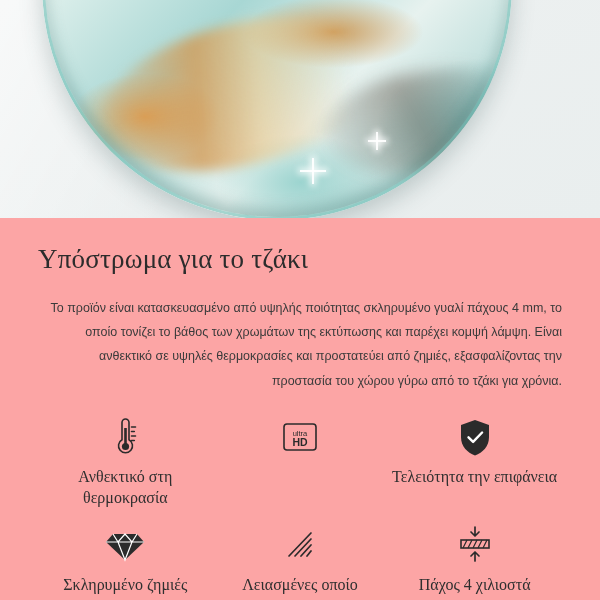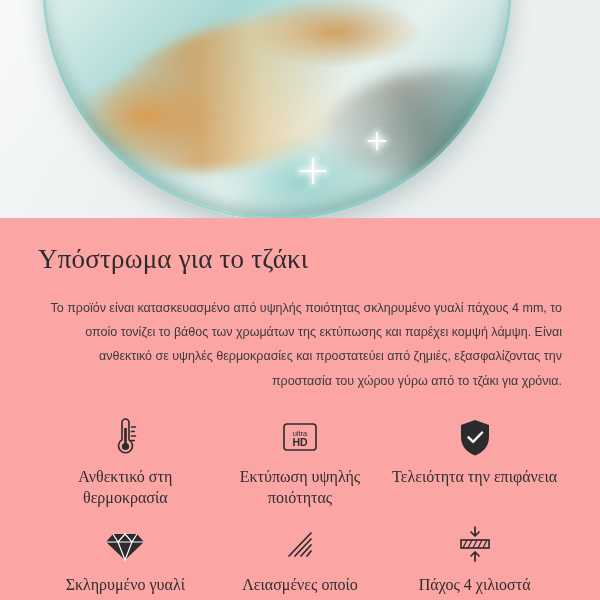--- a/index.html
+++ b/index.html
@@ -224,41 +224,40 @@
       </div>
 
       <div class="feature">
         <div class="ico">
           <svg width="42" height="42" viewBox="0 0 42 42">
             <rect x="5" y="8" width="32" height="26" rx="3" fill="none" stroke="#2b2b2b" stroke-width="1.6"></rect>
             <text x="21" y="19.5" text-anchor="middle" font-family="Liberation Sans, sans-serif" font-size="7.5" fill="#2b2b2b">ultra</text>
             <text x="21" y="29.5" text-anchor="middle" font-family="Liberation Sans, sans-serif" font-size="10.5" font-weight="bold" fill="#2b2b2b">HD</text>
           </svg>
         </div>
-        <div class="caption">Εκτύπωση υψηλής ποιότητας</div>
       </div>
 
       <div class="feature">
         <div class="ico">
           <svg width="42" height="44" viewBox="0 0 42 44">
             <path d="M21 5 L35 10 v12c0 9.5-6.2 15.6-14 18.4C13.2 37.6 7 31.5 7 22V10z" fill="#2b2b2b"></path>
             <path d="M14.5 22.3l4.6 4.6 9-9.4" fill="none" stroke="#ffffff" stroke-width="2.4" stroke-linecap="round" stroke-linejoin="round"></path>
           </svg>
         </div>
         <div class="caption">Τελειότητα την επιφάνεια</div>
       </div>
 
       <div class="feature">
         <div class="ico">
           <svg width="44" height="40" viewBox="0 0 44 40">
             <path d="M10 9h24l7 8-19 18L3 17z" fill="#2b2b2b"></path>
             <path d="M3 17h38M10 9l5 8 7-8 7 8 5-8M15 17l7 18 7-18" fill="none" stroke="#ffffff" stroke-width="1.2"></path>
           </svg>
         </div>
-        <div class="caption">Σκληρυμένο γυαλί</div>
+        <div class="caption">Σκληρυμένο ζημιές</div>
       </div>
 
       <div class="feature">
         <div class="ico">
           <svg width="44" height="40" viewBox="0 0 44 40" stroke="#2b2b2b" stroke-width="1.7" fill="none" stroke-linecap="round">
             <path d="M33 8 L11 31"></path>
             <path d="M33 14 L17 31"></path>
             <path d="M33 20 L23 31"></path>
             <path d="M33 26 L29 31"></path>
           </svg>

